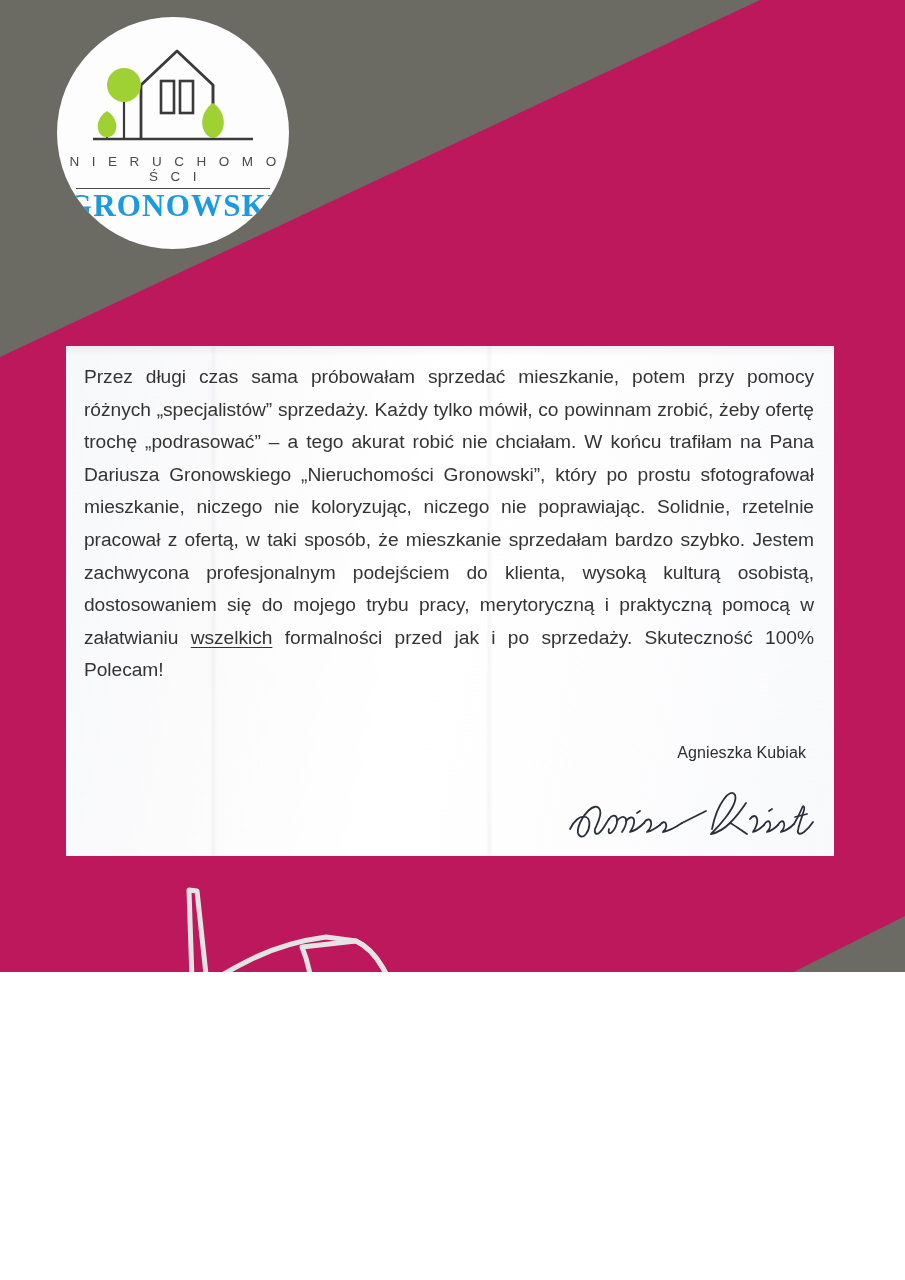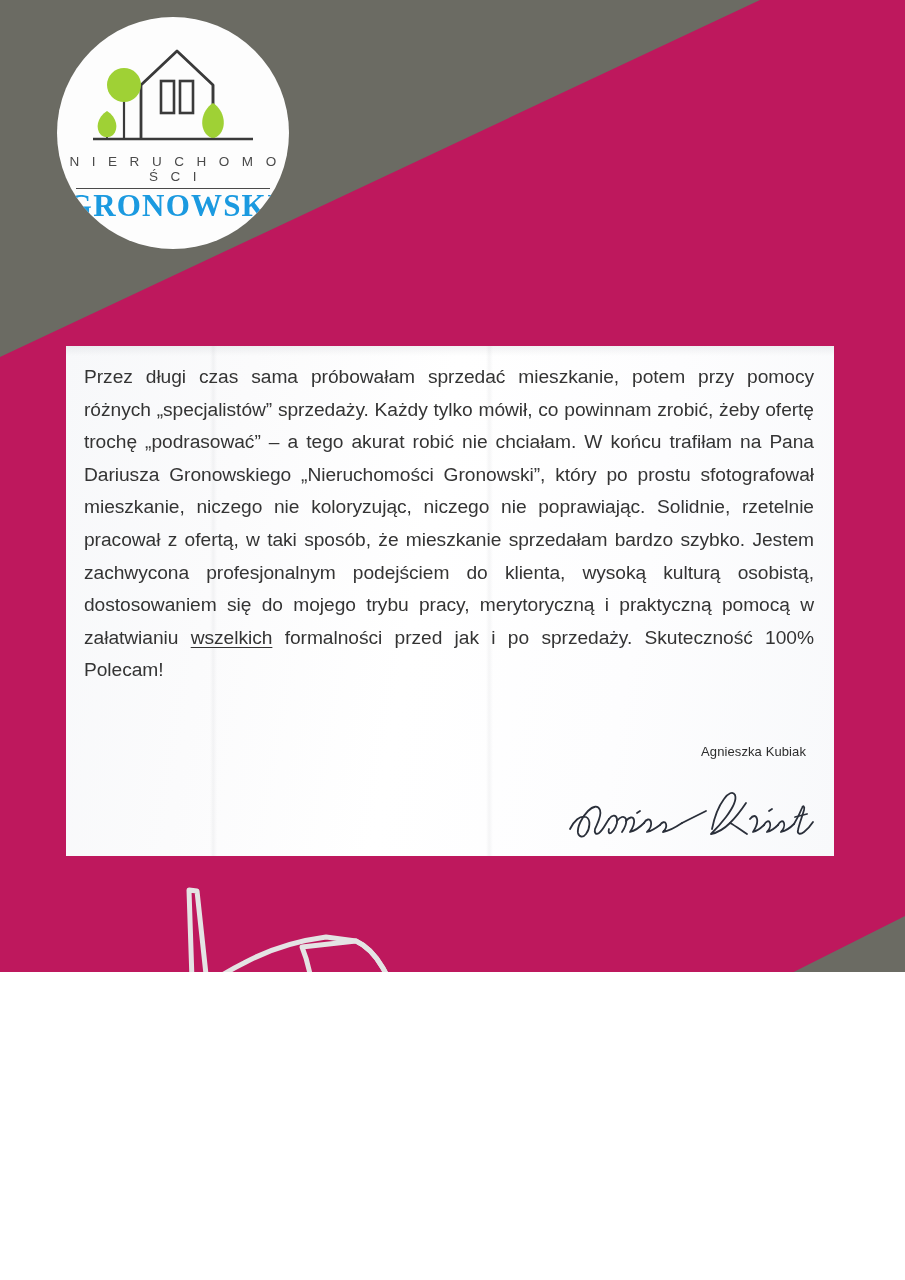--- a/index.html
+++ b/index.html
@@ -116,21 +116,21 @@
     letter-spacing: -0.05px;
   }
   .testimonial-body p { margin: 0; }
   .underlined { text-decoration: underline; text-underline-offset: 3px; }
 
   .sign-name {
     position: absolute;
     right: 28px;
     top: 398px;
     font-family: "Liberation Sans", sans-serif;
-    font-size: 13px;
+    font-size: 16px;
     color: #2d2d2d;
     letter-spacing: 0.1px;
   }
   .signature-wrap {
     position: absolute;
     right: 18px;
     top: 435px;
     width: 250px;
     height: 66px;
   }

